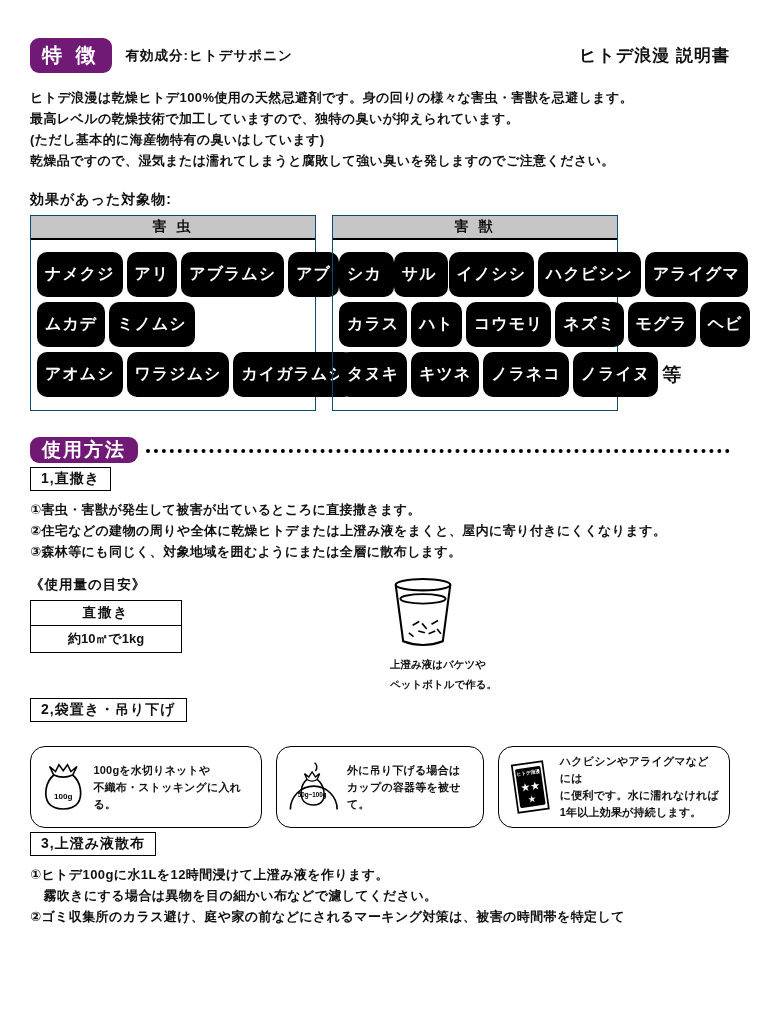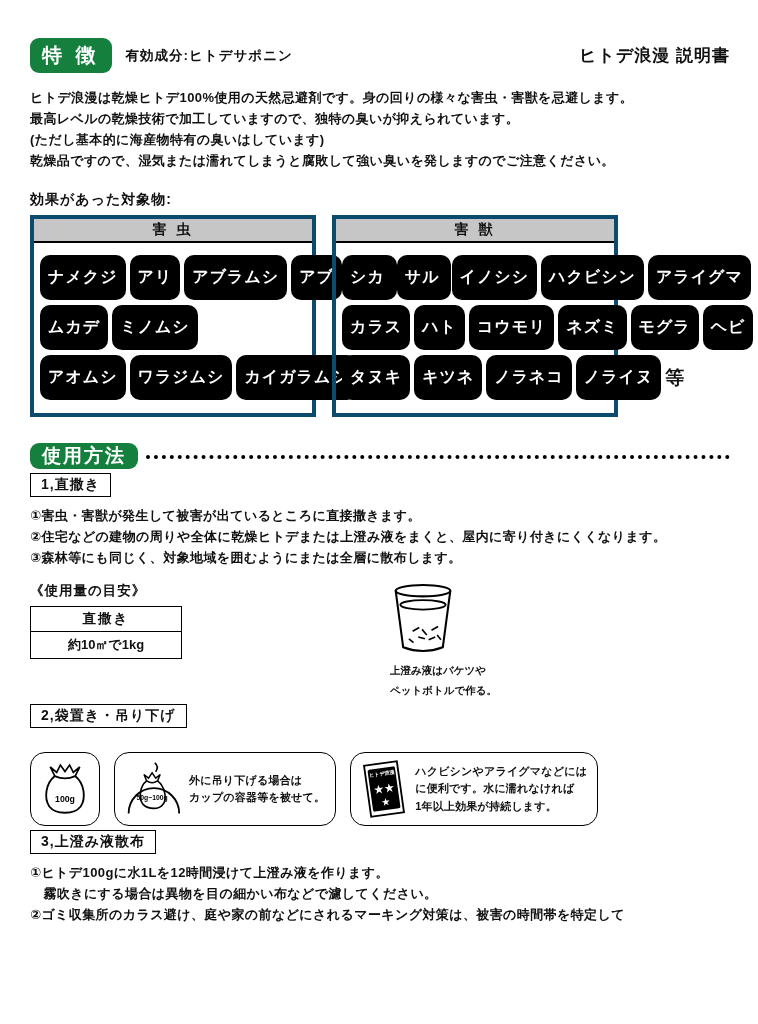--- a/index.html
+++ b/index.html
@@ -4,32 +4,32 @@
 <style>
   * { margin:0; padding:0; box-sizing:border-box; }
   html,body { background:#fff; }
   body {
     width:758px; height:1024px; overflow:hidden;
     font-family:"Liberation Sans","DejaVu Sans",sans-serif;
     color:#111; padding:38px 28px 0 30px;
   }
   .hdr { display:flex; align-items:center; }
   .badge {
-    background:#15803d; color:#fff; font-weight:700;
+    background:#701a75; color:#fff; font-weight:700;
     border-radius:9px; letter-spacing:4px;
   }
   .badge.feature { font-size:20px; padding:4px 12px; }
   .badge.usage { font-size:19px; padding:0 12px; letter-spacing:2px; }
   .ingredient { font-size:13.5px; font-weight:600; margin-left:14px; letter-spacing:1px; }
   .doc-title { margin-left:auto; font-size:17px; font-weight:700; letter-spacing:1px; }
   .intro { margin-top:14px; }
   .line, .uline { font-size:13px; font-weight:600; line-height:1.62; letter-spacing:0.4px; }
   .targets-label { margin-top:20px; font-size:14px; font-weight:700; letter-spacing:1px; }
   .target-row { display:flex; gap:16px; margin-top:6px; }
-  .target-box { border:4px solid #0c4a6e; width:286px; }
+  .target-box { border:1px solid #0c4a6e; width:286px; }
   .target-box .tb-head {
     background:#c6c6c6; border-bottom:2px solid #000; text-align:center;
     font-size:14px; font-weight:700; padding:2px 0; letter-spacing:3px;
   }
   .tb-body { padding:7px 6px 8px 6px; }
   .pill-row { display:flex; align-items:center; gap:4px; margin:5px 0; flex-wrap:nowrap; }
   .pill {
     background:#000; color:#fff; font-weight:700; font-size:16px;
     padding:12px 8px; border-radius:10px; letter-spacing:1px; white-space:nowrap;
   }
@@ -175,20 +175,24 @@
 </div>
 
 <div class="tips-row">
   <div class="tip-box">
     <svg width="48" height="56" viewBox="0 0 52 60" fill="none" stroke="#000" stroke-width="2">
       <path d="M15,16 L10,6 L17,12 L21,4 L26,11 L31,4 L35,12 L42,6 L37,16" stroke-width="1.8"></path>
       <path d="M15,16 Q26,21 37,16"></path>
       <path d="M15,16 C5,24 3,40 9,49 C16,58 36,58 43,49 C49,40 47,24 37,16"></path>
       <text x="26" y="44" font-size="9.5" font-weight="bold" text-anchor="middle" fill="#000" stroke="none">100g</text>
     </svg>
+    <div class="tip-text">
+        <div class="tip-text">100gを水切りネットや</div>
+        <div class="tip-text">不織布・ストッキングに入れる。</div>
+      </div>
   </div>
   <div class="tip-box">
     <svg width="56" height="56" viewBox="0 0 62 62" fill="none" stroke="#000" stroke-width="2">
       <path d="M33,2 q5,4 1,10" stroke-width="1.8"></path>
       <path d="M4,58 A28,28 0 0 1 60,58"></path>
       <path d="M24,22 L21,15 L26,19 L30,13 L34,19 L39,15 L36,22" stroke-width="1.6"></path>
       <path d="M24,22 Q30,26 36,22" stroke-width="1.6"></path>
       <path d="M24,22 C16,28 15,42 20,48 C26,54 38,54 42,48 C47,42 44,28 36,22" stroke-width="1.8"></path>
       <text x="30" y="43" font-size="7.5" font-weight="bold" text-anchor="middle" fill="#000" stroke="none">50g~100g</text>
     </svg>

